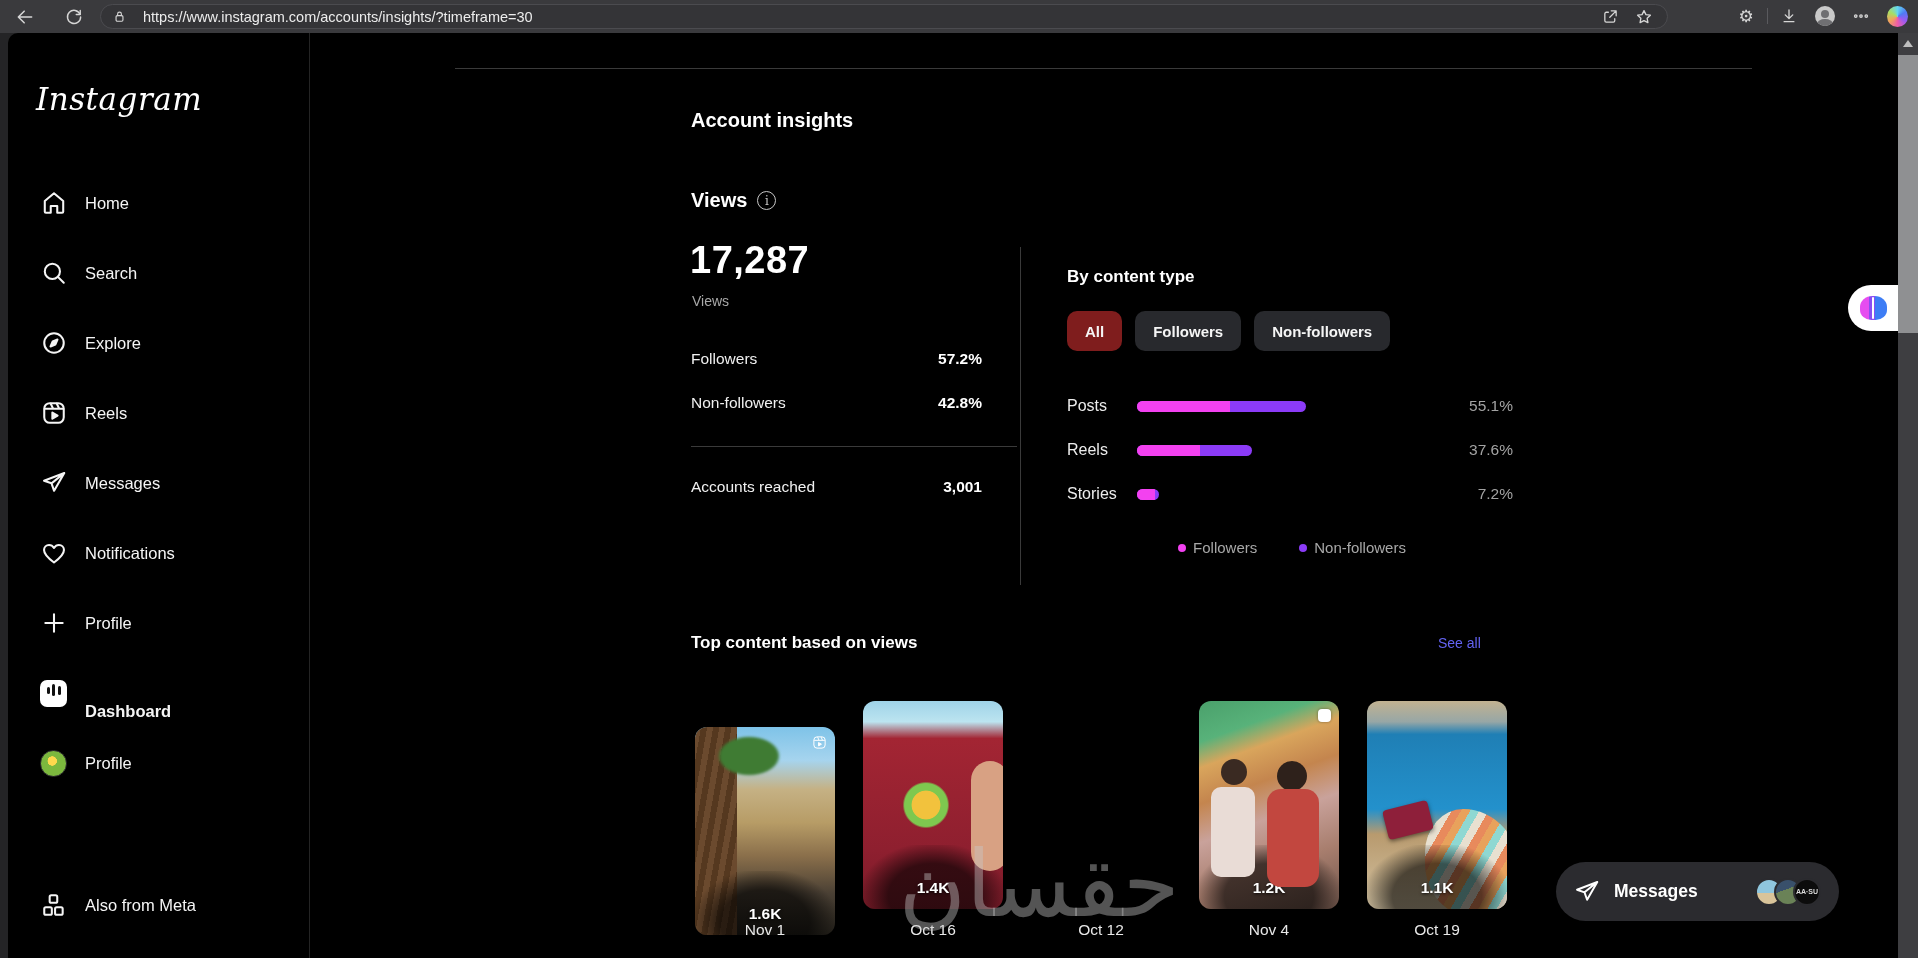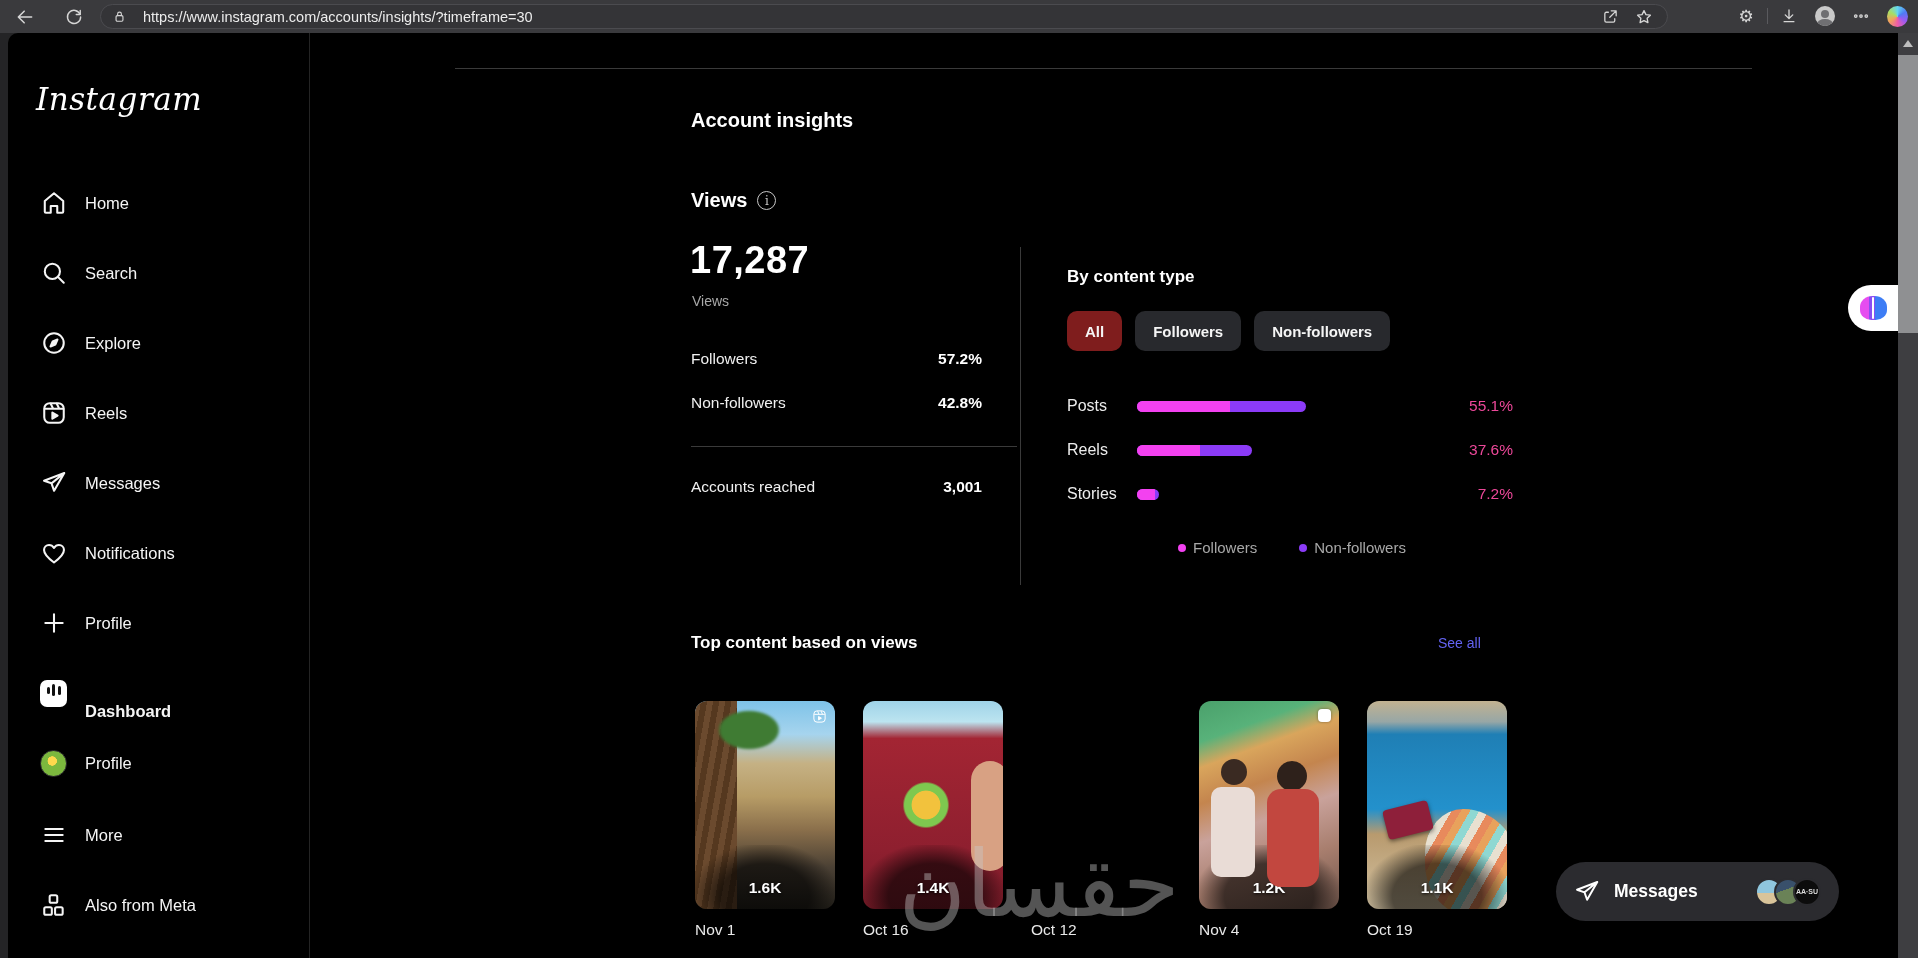--- a/index.html
+++ b/index.html
@@ -74,45 +74,45 @@
   .hrule { position:absolute; left:683px; top:413px; width:326px; height:1px; background:#3a3a3a; }
   .vrule { position:absolute; left:1012px; top:214px; width:1px; height:338px; background:#3a3a3a; }
 
   .ctype-title { position:absolute; left:1059px; top:234px; color:#fff; font-size:17px; font-weight:bold; }
   .pills { position:absolute; left:1059px; top:278px; display:flex; gap:13px; }
   .pill { height:40px; display:inline-flex; align-items:center; padding:0 18px; border-radius:10px;
           background:#28292d; color:#f5f5f5; font-size:15px; font-weight:bold; cursor:pointer; }
   .pill.active { background:#7f1d1d; }
   .ctype-row { position:absolute; left:1059px; width:446px; height:22px; }
   .ctype-row .cl { position:absolute; left:0; top:2px; color:#ececec; font-size:16px; }
-  .ctype-row .cv { position:absolute; right:0; top:2px; color:#ec4899; font-size:15.5px; }
+  .ctype-row .cv { position:absolute; right:0; top:2px; color:#a3a3a3; font-size:15.5px; }
   .cbar { position:absolute; left:70px; top:6px; height:11px; border-radius:6px; overflow:hidden;
           background:#8b3bf7; }
   .cbar .seg-f { position:absolute; left:0; top:0; bottom:0; background:#f341f0; }
   .legend { position:absolute; left:1059px; top:506px; width:450px; display:flex; justify-content:center; gap:42px; }
   .legend .li { display:flex; align-items:center; gap:7px; color:#a8a8a8; font-size:15px; }
   .dot { width:8px; height:8px; border-radius:50%; }
   .dot.f { background:#f341f0; } .dot.n { background:#8b3bf7; }
 
   
   .tc-title { position:absolute; left:683px; top:600px; color:#fff; font-size:17px; font-weight:bold; }
   .see-all { position:absolute; left:1430px; top:602px; width:82px; text-align:left;
              color:#6363f2; font-size:14px; cursor:pointer; }
   .card { position:absolute; top:668px; width:140px; height:208px; border-radius:12px; overflow:hidden; cursor:pointer; }
   .card .shade { position:absolute; left:0; right:0; bottom:0; height:64px;
                  background:radial-gradient(ellipse at 50% 80%, rgba(0,0,0,.62) 0 45%, rgba(0,0,0,0) 75%); }
   .card .views { position:absolute; left:0; right:0; bottom:12px; text-align:center; color:#fff;
                  font-size:15.5px; font-weight:600; text-shadow:0 1px 3px rgba(0,0,0,.8); }
   .badge { position:absolute; top:8px; right:8px; }
   .badge svg { stroke:#fff; fill:none; stroke-width:1.6; }
   .badge .sq { width:13px; height:13px; background:#fff; border-radius:4px; display:block; box-shadow:0 0 3px rgba(0,0,0,.4); }
-  .date { position:absolute; top:888px; width:140px; text-align:left; color:#e8e8e8; font-size:15.5px; }
-
-  
-  .art1 { background:linear-gradient(180deg,#7ec3e8 0%,#a6d4ee 16%,#c5b184 30%,#b79c66 46%,#8a6f4b 62%,#4a4034 80%,#23201a 100%); }
+  .date { position:absolute; top:888px; width:140px; text-align:center; color:#e8e8e8; font-size:15.5px; }
+
+  
+  .art1 { background:linear-gradient(180deg,#7ec3e8 0%,#a6d4ee 16%,#c5b184 30%,#b79c66 46%,#8a6f4b 62%,#4a4034 80%,#23201a 100%);margin-top:26px; }
   .art1::before { content:""; position:absolute; left:0; top:0; width:42px; height:100%;
                   background:repeating-linear-gradient(100deg,#6b4a2e 0 6px,#55381f 6px 12px); }
   .art1::after { content:""; position:absolute; left:18px; top:6px; width:72px; height:46px; border-radius:50%;
                  background:radial-gradient(ellipse, #3f7b33 0 55%, transparent 62%); filter:blur(1px); }
   .art2 { background:linear-gradient(180deg,#9fd3e8 0%,#bce4f0 10%,#a32533 18%,#8e1f2f 72%,#7a1b28 100%); }
   .art2::before { content:""; position:absolute; left:34px; top:78px; width:58px; height:52px; border-radius:50%;
                   background:radial-gradient(circle,#f2c23d 0 36%,#7ec84f 38% 55%,transparent 60%); }
   .art2::after { content:""; position:absolute; right:-6px; top:60px; width:38px; height:110px; border-radius:20px;
                  background:#d8a183; }
   .art3 { background:linear-gradient(180deg,#cdcfc8 0%,#b7b9b1 28%,#477d2c 31%,#2f6b22 100%); }
@@ -309,28 +309,20 @@
         <span class="nav-label">Dashboard</span>
       </div>
 
       <div class="nav-item" style="top:704px">
         <span class="nicon">
             <span class="profile-av"></span>
           </span>
         <span class="nav-label">Profile</span>
       </div>
 
-      <div class="nav-item" style="top:776px">
-        <span class="nicon">
-          <svg width="26" height="26" viewBox="0 0 24 24">
-              <path d="M4 6.5h16M4 12h16M4 17.5h16"></path>
-            </svg>
-        </span>
-        <span class="nav-label">More</span>
-      </div>
 
       <div class="nav-item" style="top:846px">
         <span class="nicon">
           <svg width="26" height="26" viewBox="0 0 24 24">
               <rect x="8" y="3" width="7" height="7" rx="1.5"></rect>
               <rect x="3" y="14" width="7" height="7" rx="1.5"></rect>
               <rect x="13" y="14" width="7" height="7" rx="1.5"></rect>
             </svg>
         </span>
         <span class="nav-label">Also from Meta</span>

